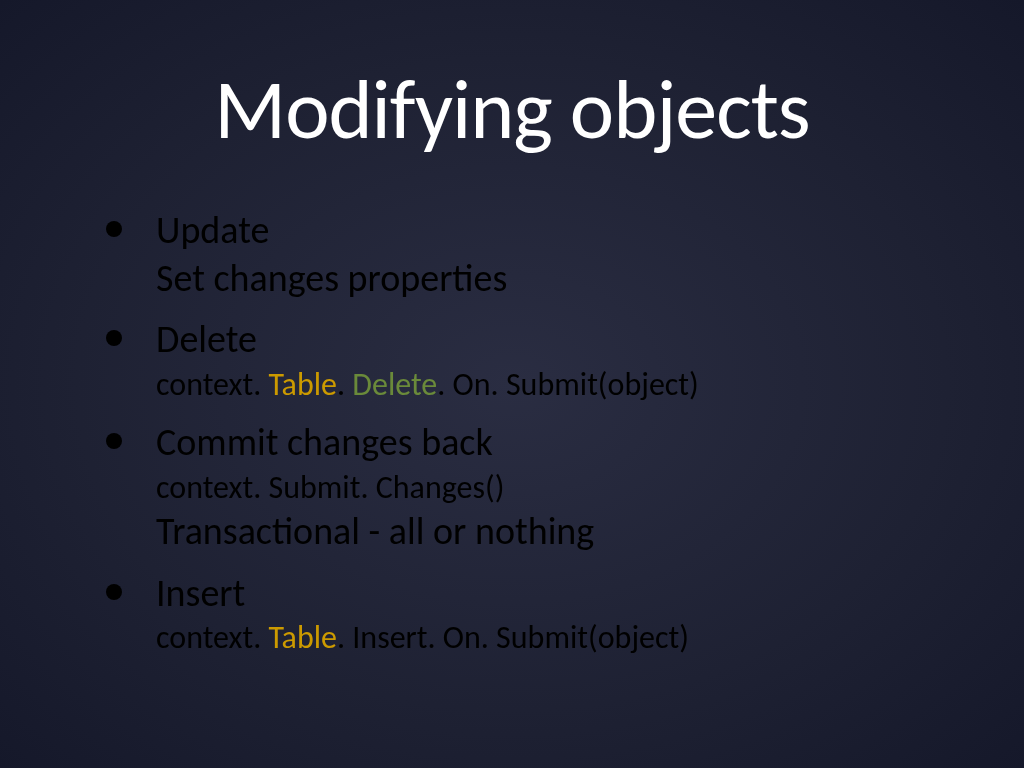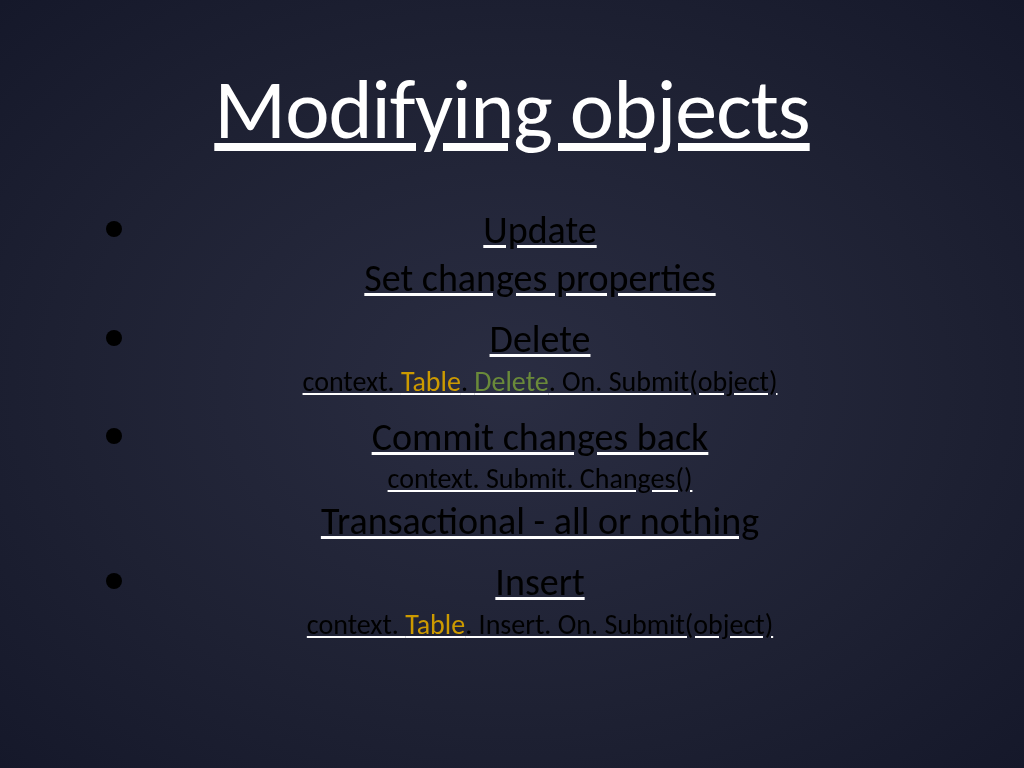--- a/index.html
+++ b/index.html
@@ -6,35 +6,33 @@
   html, body { width: 1024px; height: 768px; overflow: hidden; }
   body {
     background: radial-gradient(ellipse at center, #2a2d42 0%, #1e2133 60%, #15182a 100%);
     font-family: Calibri, "Segoe UI", Arial, sans-serif;
     color: #fff;
   }
   .slide {
     width: 1024px;
     height: 596px;
     padding: 40px 100px 40px 100px;
-    text-decoration: underline;
   }
   .title {
     font-size: 84px;
     font-weight: 400;
     color: #ffffff;
     text-align: center;
     margin-top: 18px;
     margin-bottom: 46px;
     letter-spacing: -1px;
   }
   .bullets {
     list-style: none;
     padding-left: 0;
-    text-align: center;
   }
   .bullets > li {
     position: relative;
     padding-left: 56px;
     margin-bottom: 14px;
   }
   .bullets > li::before {
     content: "";
     position: absolute;
     left: 6px;
@@ -48,21 +46,21 @@
     font-size: 38px;
     color: #000;
     line-height: 1.25;
   }
   .sub {
     font-size: 38px;
     color: #000;
     line-height: 1.25;
   }
   .code {
-    font-size: 28px;
+    font-size: 32px;
     color: #000;
     line-height: 1.3;
   }
   .table { color: #cc9a00; }
   .ondel { color: #6a8a3a; }
 </style>
 </head>
 <body>
 
 <div class="slide">

